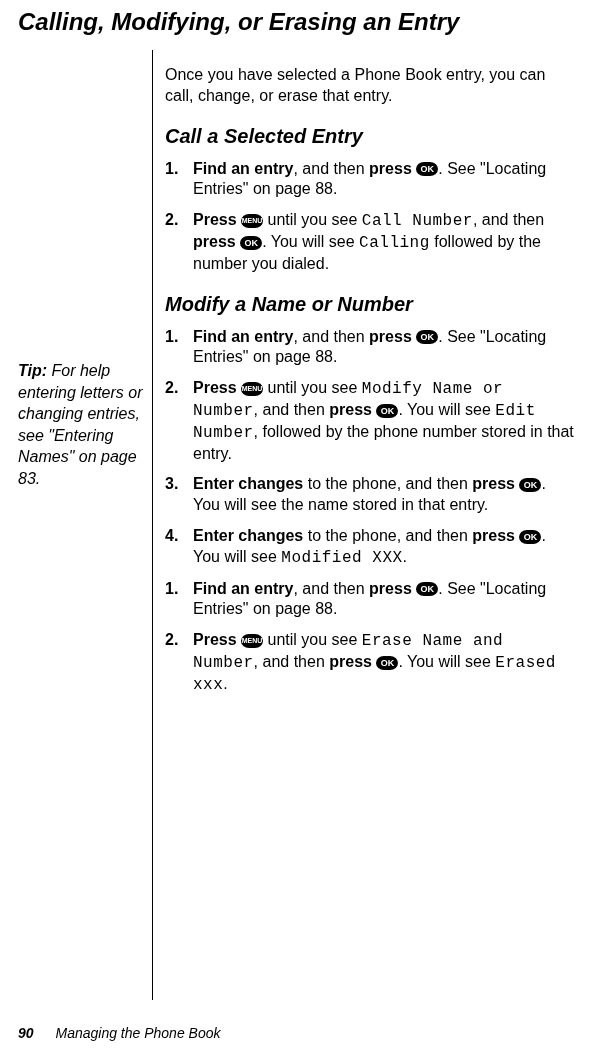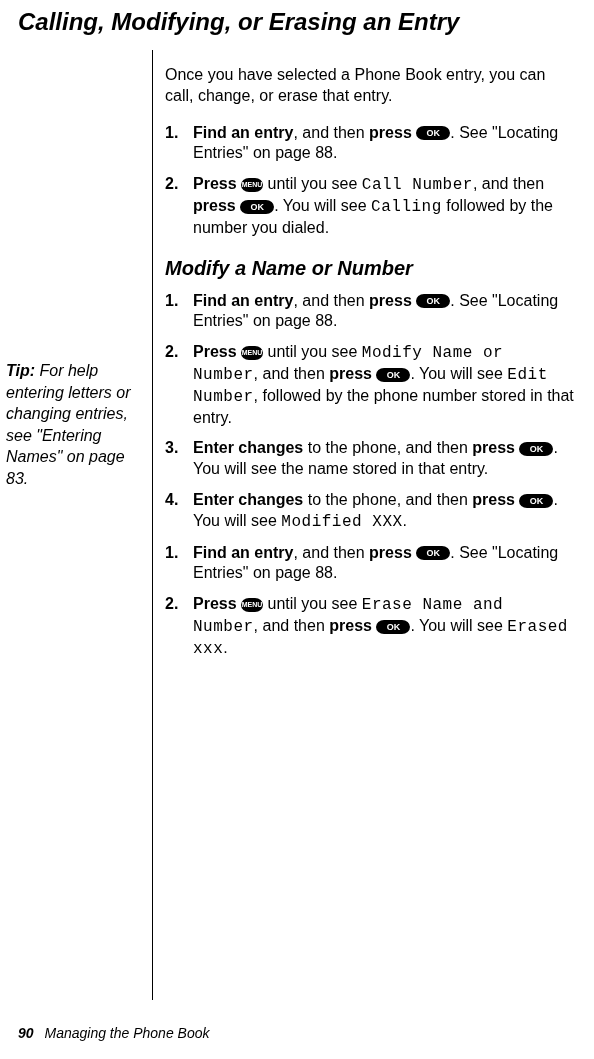--- a/index.html
+++ b/index.html
@@ -21,21 +21,21 @@
     position: absolute;
     top: 8px;
     left: 18px;
     right: 4px;
     font-style: italic;
     font-weight: bold;
     font-size: 24px;
   }
   .sidebar {
     position: absolute;
-    left: 6px;
+    left: 18px;
     top: 360px;
     width: 128px;
     font-style: italic;
     font-size: 16px;
     line-height: 1.35;
   }
   .sidebar .tiplabel {
     font-weight: bold;
     font-style: italic;
   }
@@ -93,42 +93,42 @@
     display: inline-block;
     vertical-align: middle;
     background: #000;
     color: #fff;
     font-size: 9px;
     font-weight: bold;
     border-radius: 50%;
     text-align: center;
   }
   .btn-ok {
-    width: 34px;
+    width: 22px;
     height: 14px;
     border-radius: 8px / 7px;
     line-height: 14px;
   }
   .btn-menu {
     width: 22px;
     height: 14px;
     border-radius: 8px / 7px;
     line-height: 14px;
     font-size: 7px;
   }
   .footer {
     position: absolute;
     left: 18px;
     bottom: 18px;
     font-size: 14px;
   }
   .footer .pg {
     font-style: italic;
     font-weight: bold;
-    margin-right: 7px;
+    margin-right: 18px;
   }
   .footer .chap {
     font-style: italic;
   }
 </style>
 </head>
 <body>
 
 <div class="page">
 
@@ -136,20 +136,21 @@
 
   <div class="vline"></div>
 
   <div class="sidebar">
     <span class="tiplabel">Tip:</span><span> For help entering letters or changing entries, see "Entering Names" on page 83.</span>
   </div>
 
   <div class="content">
     <p class="intro">Once you have selected a Phone Book entry, you can call, change, or erase that entry.</p>
     <div id="sections-mount">
+        <h2>Call a Selected Entry</h2>
         <ol class="steps">
           <li><span class="bold">Find an entry</span><span>, and then </span><span class="bold">press</span><span> </span><span class="btn-ok">OK</span><span>. See "Locating Entries" on page 88.</span></li>
           <li><span class="bold">Press</span><span> </span><span class="btn-menu">MENU</span><span> until you see </span><span class="lcd">Call Number</span><span>, and then </span><span class="bold">press</span><span> </span><span class="btn-ok">OK</span><span>. You will see </span><span class="lcd">Calling</span><span> followed by the number you dialed.</span></li>
         </ol>
         <h2>Modify a Name or Number</h2>
         <ol class="steps">
           <li><span class="bold">Find an entry</span><span>, and then </span><span class="bold">press</span><span> </span><span class="btn-ok">OK</span><span>. See "Locating Entries" on page 88.</span></li>
           <li><span class="bold">Press</span><span> </span><span class="btn-menu">MENU</span><span> until you see </span><span class="lcd">Modify Name or Number</span><span>, and then </span><span class="bold">press</span><span> </span><span class="btn-ok">OK</span><span>. You will see </span><span class="lcd">Edit Number</span><span>, followed by the phone number stored in that entry.</span></li>
           <li><span class="bold">Enter changes</span><span> to the phone, and then </span><span class="bold">press</span><span> </span><span class="btn-ok">OK</span><span>. You will see the name stored in that entry.</span></li>
           <li><span class="bold">Enter changes</span><span> to the phone, and then </span><span class="bold">press</span><span> </span><span class="btn-ok">OK</span><span>. You will see </span><span class="lcd">Modified XXX</span><span>.</span></li>

